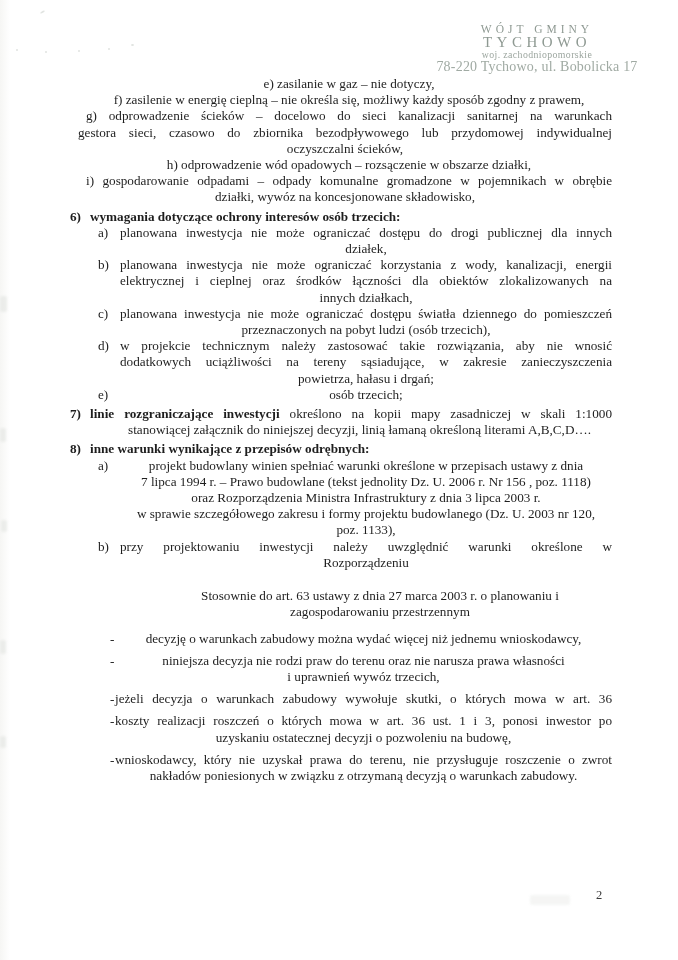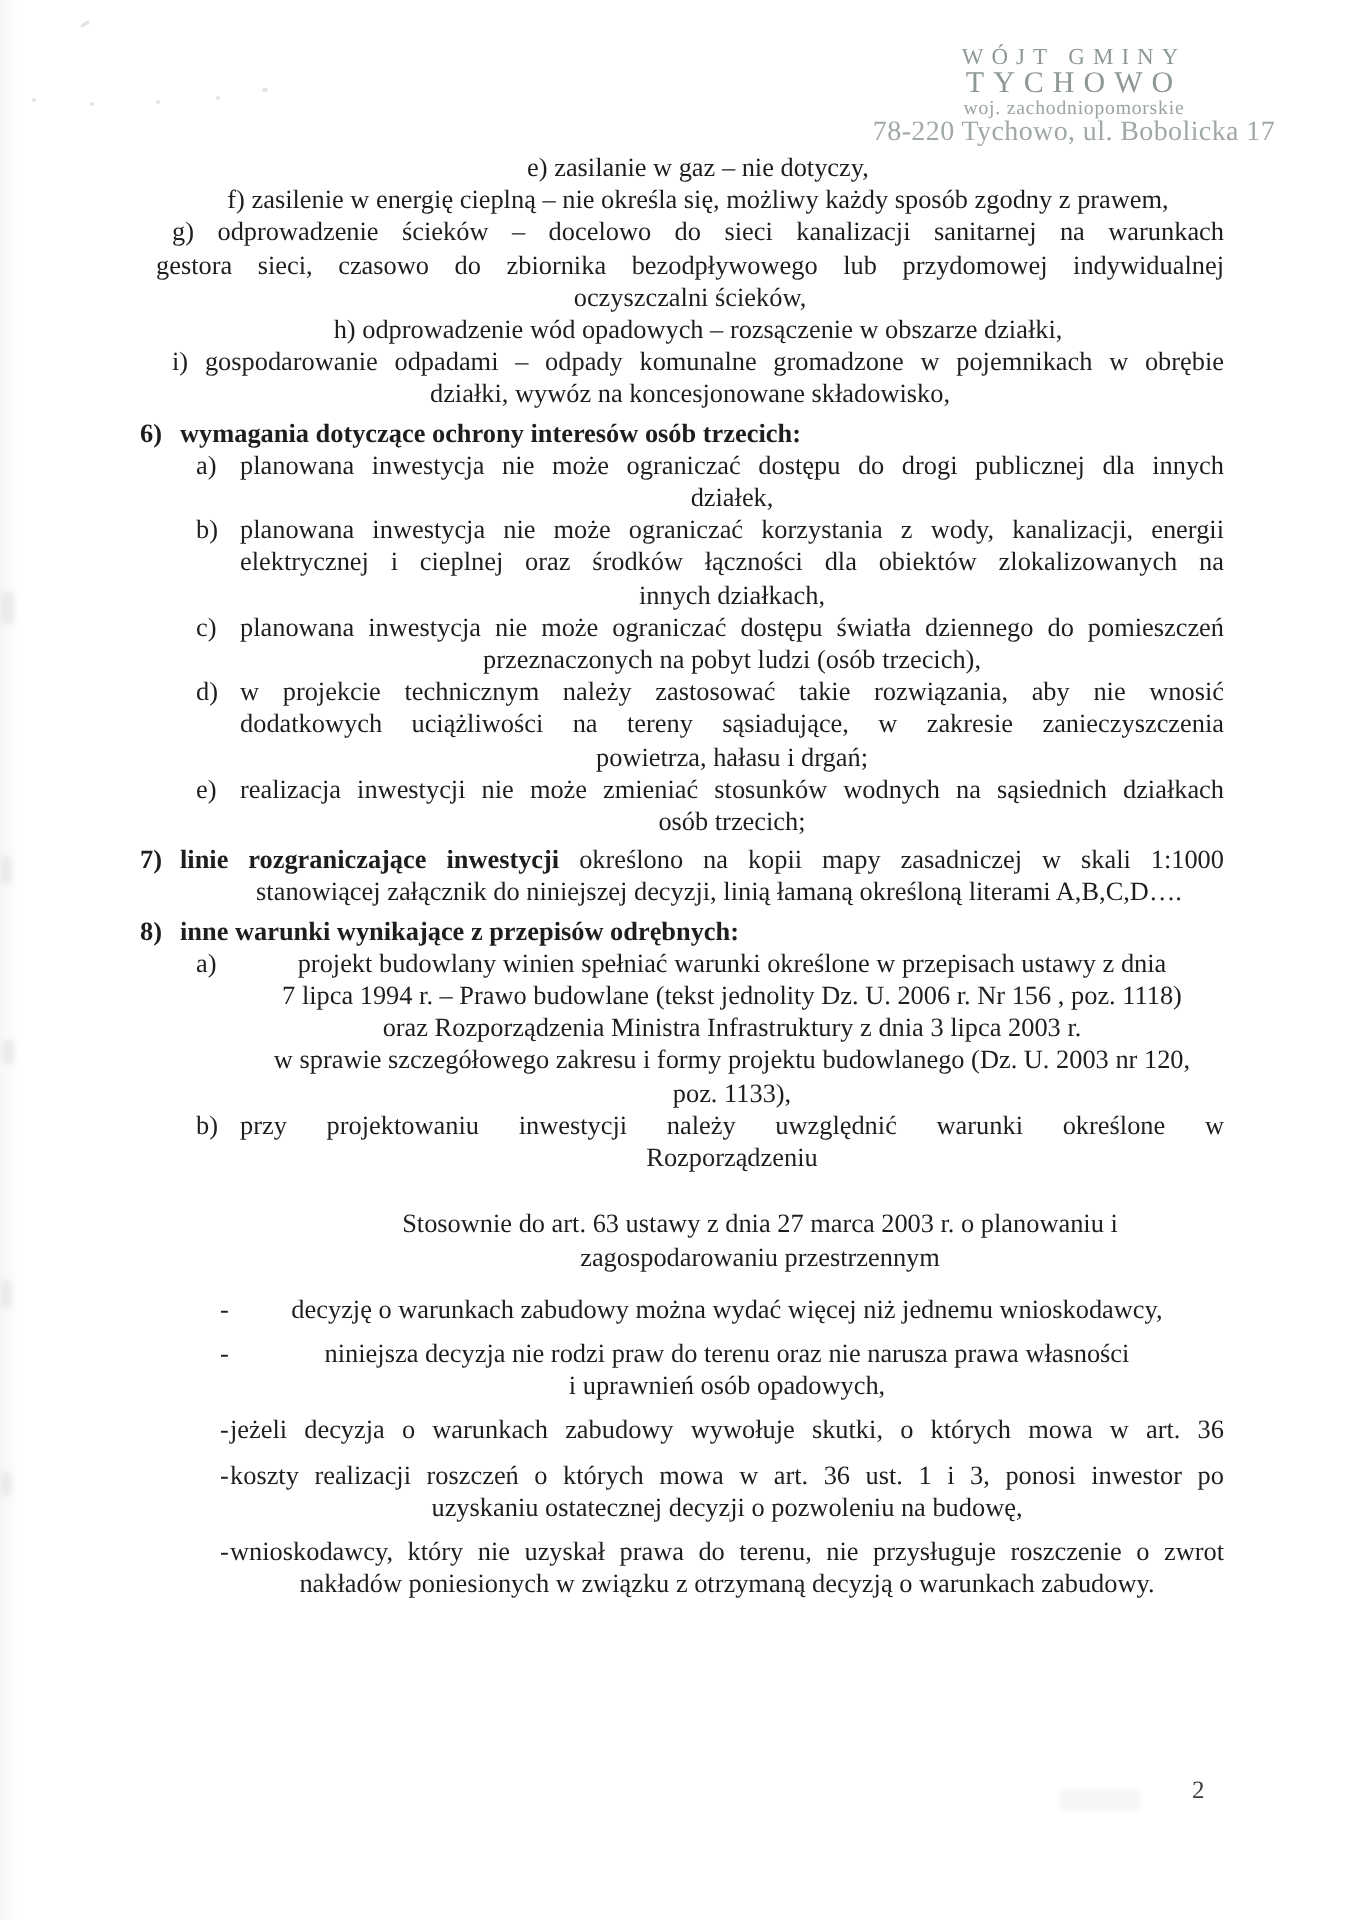--- a/index.html
+++ b/index.html
@@ -136,21 +136,20 @@
         <span class="mk">d)</span>
         <div class="itx">
           <div class="ln jl">w projekcie technicznym należy zastosować takie rozwiązania, aby nie wnosić</div>
           <div class="ln jl">dodatkowych uciążliwości na tereny sąsiadujące, w zakresie zanieczyszczenia</div>
           <div class="ln">powietrza, hałasu i drgań;</div>
         </div>
       </div>
       <div class="s-item">
         <span class="mk">e)</span>
         <div class="itx">
-          <div class="ln jl">realizacja inwestycji nie może zmieniać stosunków wodnych na sąsiednich działkach</div>
           <div class="ln">osób trzecich;</div>
         </div>
       </div>
     </div>
 
     <div class="sec">
       <div class="sec-head" style="font-weight:normal;">
         <span class="sec-num">7)</span>
         <div class="ln jl"><b>linie rozgraniczające inwestycji</b><span> określono na kopii mapy zasadniczej w skali 1:1000</span></div>
         <div class="ln pad17">stanowiącej załącznik do niniejszej decyzji, linią łamaną określoną literami A,B,C,D….</div>
@@ -190,21 +189,21 @@
       <div class="d-item">
         <span class="d-mk">-</span>
         <div class="d-tx">
           <div class="ln">decyzję o warunkach zabudowy można wydać więcej niż jednemu wnioskodawcy,</div>
         </div>
       </div>
       <div class="d-item">
         <span class="d-mk">-</span>
         <div class="d-tx">
           <div class="ln">niniejsza decyzja nie rodzi praw do terenu oraz nie narusza prawa własności</div>
-          <div class="ln">i uprawnień osób opadowych,</div>
+          <div class="ln">i uprawnień wywóz trzecich,</div>
         </div>
       </div>
       <div class="d-item">
         <span class="d-mk">-</span>
         <div class="d-tx">
           <div class="ln jl">jeżeli decyzja o warunkach zabudowy wywołuje skutki, o których mowa w art. 36</div>
         </div>
       </div>
       <div class="d-item">
         <span class="d-mk">-</span>

